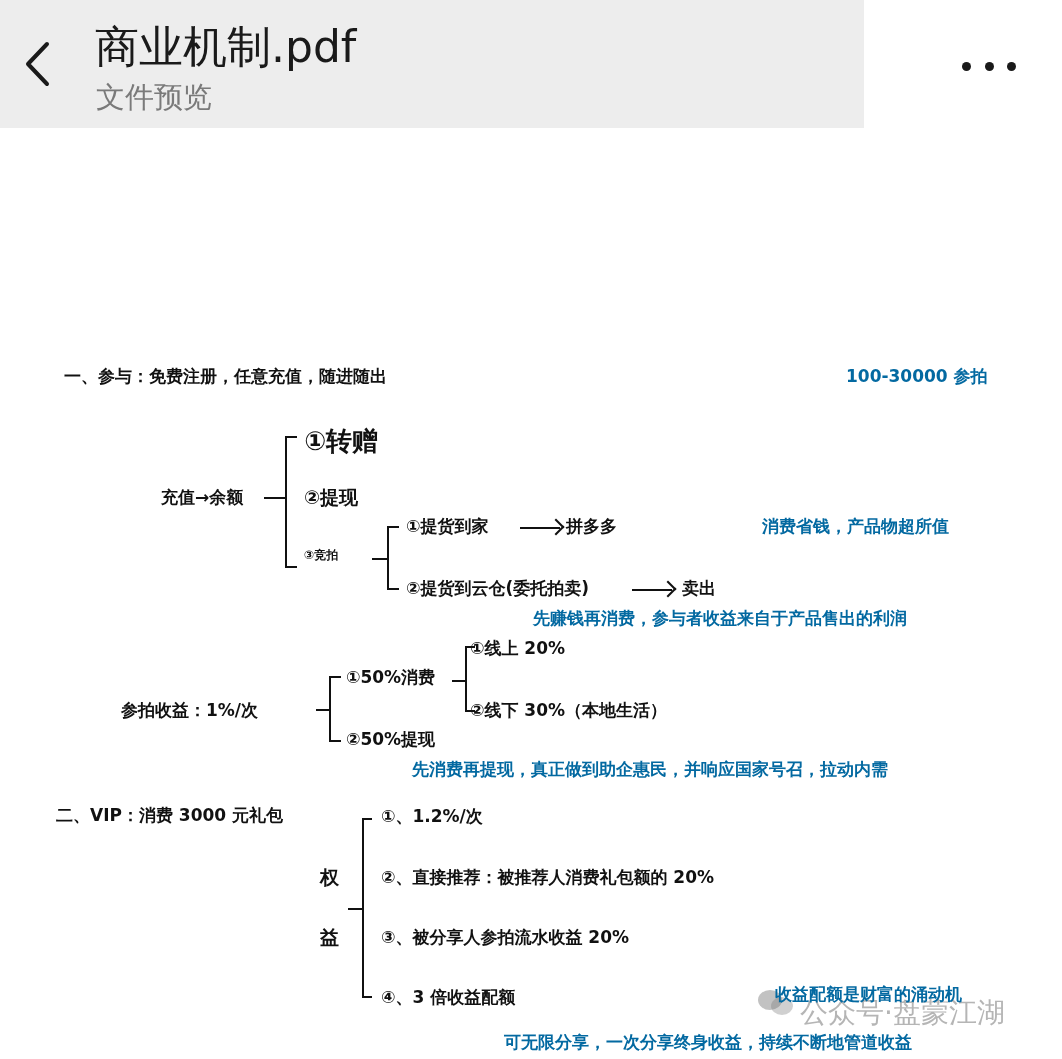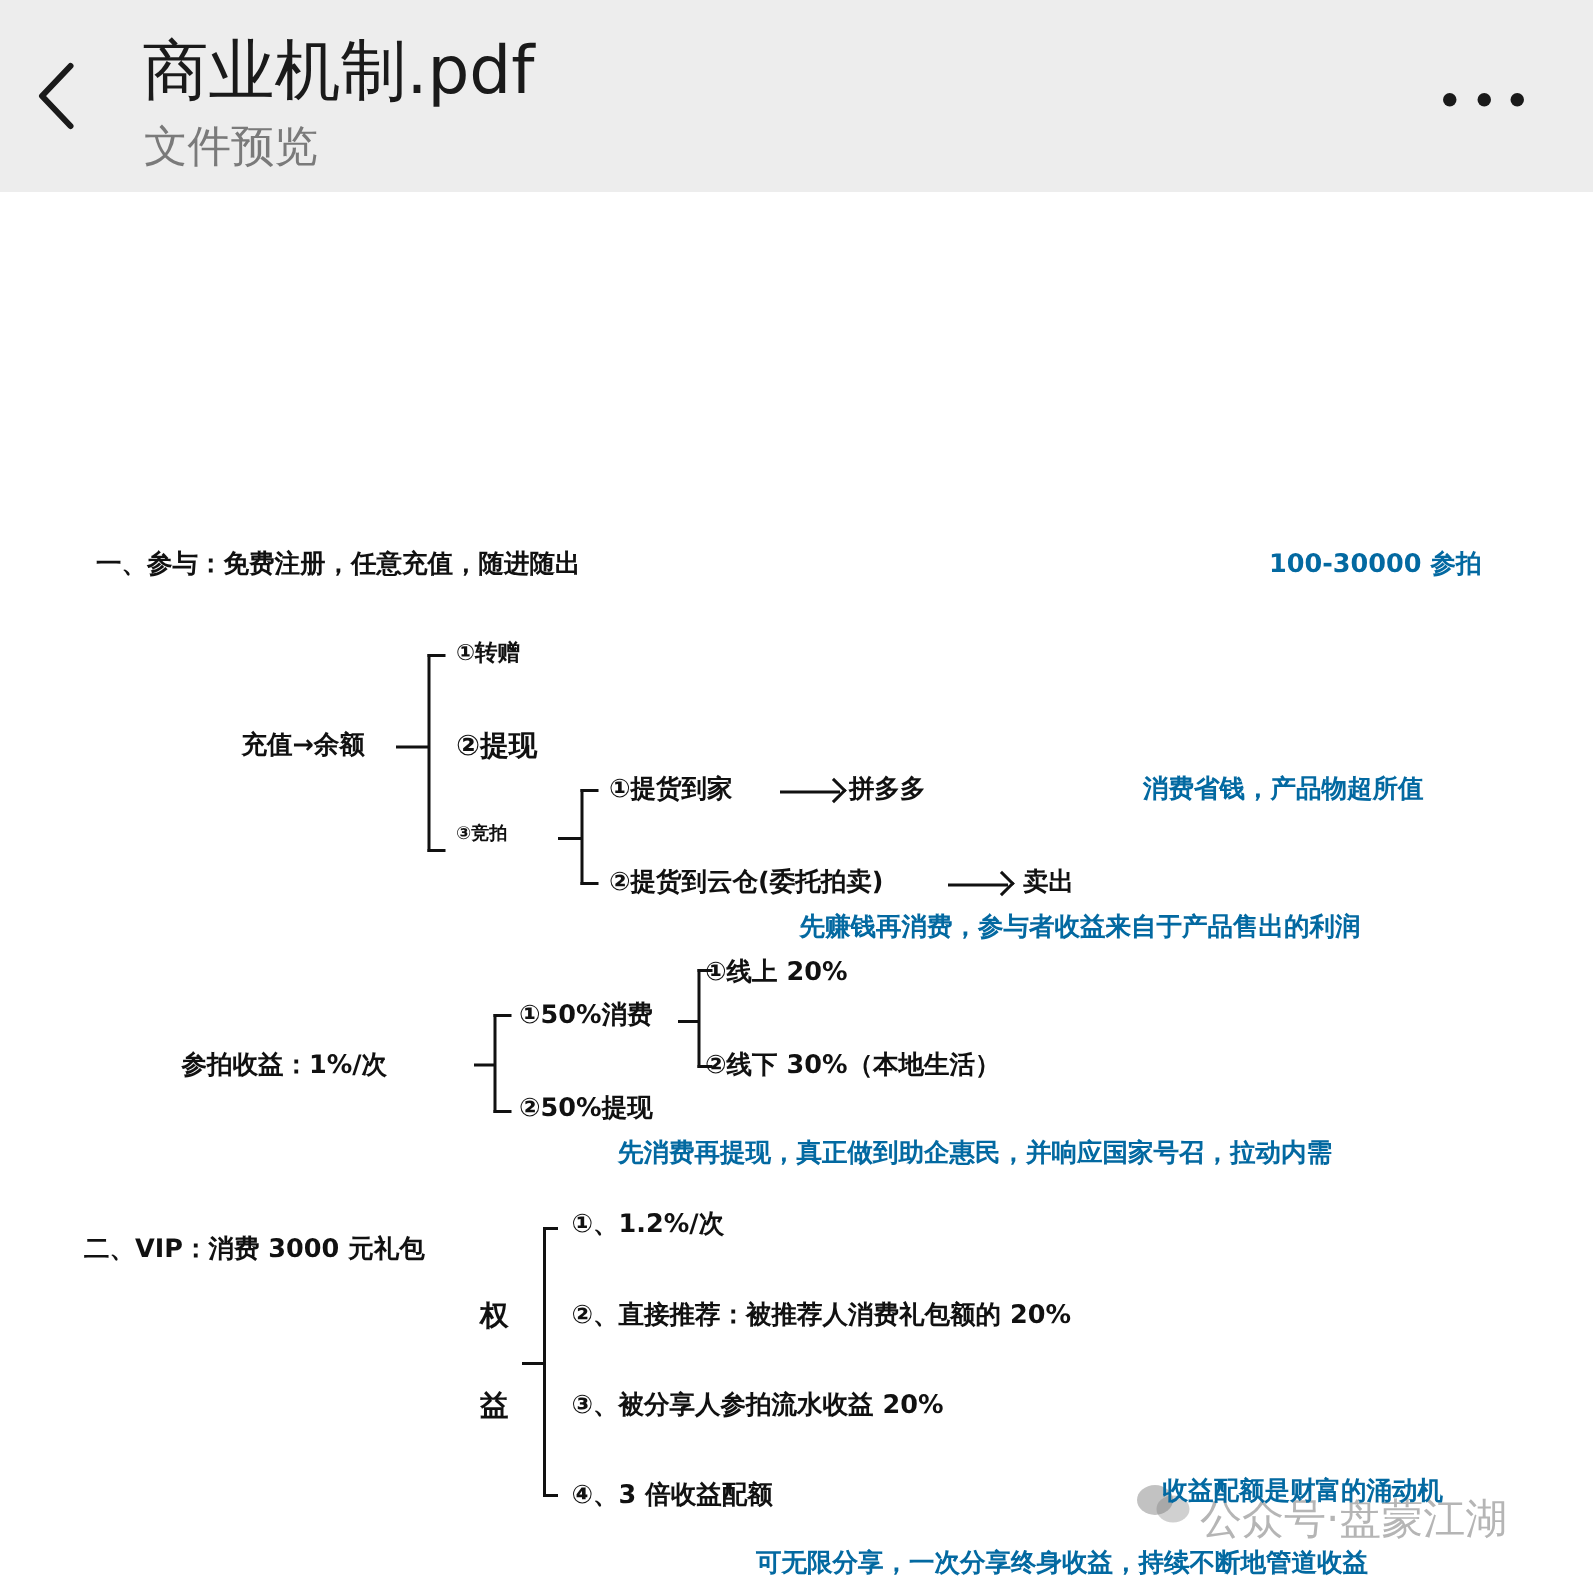--- a/index.html
+++ b/index.html
@@ -1,19 +1,19 @@
 <!DOCTYPE html>
 <html><head>
 <meta charset="utf-8">
 <style>
   * { box-sizing: border-box; margin: 0; padding: 0; }
   html, body { width: 1062px; height: 1059px; overflow: hidden; background: #ffffff; }
   body { position: relative; font-family: "DejaVu Sans", "Liberation Sans", sans-serif; color: #111; }
 
-  .topbar { position: absolute; left: 0; top: 0; width: 1062px; height: 128px; background: #ededed; }
+  .topbar { position: absolute; left: 0; top: 0; width: 864px; height: 128px; background: #ededed; }
   .back-btn { position: absolute; left: 14px; top: 32px; width: 50px; height: 64px; cursor: pointer; }
   .title { position: absolute; left: 95px; top: 18px; font-size: 44px; color: #1a1a1a; font-family: "DejaVu Sans", sans-serif; font-weight: 400; letter-spacing: 0px; }
   .subtitle { position: absolute; left: 96px; top: 78px; font-size: 29px; color: #7a7a7a; font-family: "DejaVu Sans", sans-serif; }
   .more-btn { position: absolute; left: 958px; top: 52px; width: 62px; height: 28px; cursor: pointer; display: flex; align-items: center; justify-content: space-between; padding: 0 4px; }
   .more-btn span { display: block; width: 9px; height: 9px; border-radius: 50%; background: #1a1a1a; }
 
   .doc { position: absolute; left: 0; top: 128px; width: 1062px; height: 931px; background: #fff; }
   .t { position: absolute; white-space: nowrap; font-family: "DejaVu Sans", sans-serif; font-weight: bold; font-size: 17px; color: #111; line-height: 1; }
   .red { color: #0369a1; }
   .doc-title { position: absolute; left: 0; width: 1062px; text-align: center; top: 157px; font-size: 28px; font-family: "DejaVu Serif", serif; font-weight: bold; color: #111; }
@@ -46,21 +46,21 @@
 </div>
 
 <div class="doc">
 
   <div class="t" style="left:64px; top:240px;">一、参与：免费注册，任意充值，随进随出</div>
   <div class="t red" style="left:846px; top:240px;">100-30000 参拍</div>
 
   <div class="t" style="left:161px; top:361px;">充值→余额</div>
   <div class="line" style="left:264px; top:369px; width:22px; height:2px;"></div>
   <div class="brk" style="left:285px; top:308px; width:12px; height:132px;"></div>
-  <div class="t" style="left:304px; top:300px; font-size:15px;">①转赠</div>
+  <div class="t" style="left:304px; top:300px; font-size:26px;">①转赠</div>
   <div class="t" style="left:304px; top:360px; font-size:19px;">②提现</div>
   <div class="t" style="left:304px; top:421px; font-size:12px;">③竞拍</div>
 
   <div class="line" style="left:372px; top:430px; width:16px; height:2px;"></div>
   <div class="brk" style="left:387px; top:398px; width:12px; height:64px;"></div>
   <div class="t" style="left:406px; top:390px;">①提货到家</div>
   <div class="arrow" style="left:520px; top:399px; width:40px;"></div>
   <div class="t" style="left:566px; top:390px;">拼多多</div>
   <div class="t red" style="left:762px; top:390px;">消费省钱，产品物超所值</div>
 
@@ -73,21 +73,21 @@
   <div class="line" style="left:316px; top:581px; width:14px; height:2px;"></div>
   <div class="brk" style="left:329px; top:548px; width:12px; height:66px;"></div>
   <div class="t" style="left:346px; top:541px;">①50%消费</div>
   <div class="t" style="left:346px; top:603px;">②50%提现</div>
   <div class="line" style="left:452px; top:552px; width:14px; height:2px;"></div>
   <div class="brk" style="left:465px; top:518px; width:10px; height:66px;"></div>
   <div class="t" style="left:470px; top:512px;">①线上 20%</div>
   <div class="t" style="left:470px; top:574px;">②线下 30%（本地生活）</div>
   <div class="t red" style="left:412px; top:633px;">先消费再提现，真正做到助企惠民，并响应国家号召，拉动内需</div>
 
-  <div class="t" style="left:56px; top:697px;">二、VIP：消费 3000 元礼包</div>
+  <div class="t" style="left:56px; top:679px;">二、VIP：消费 3000 元礼包</div>
   <div class="brk" style="left:362px; top:690px; width:10px; height:180px;"></div>
   <div class="line" style="left:348px; top:780px; width:16px; height:2px;"></div>
   <div class="t" style="left:320px; top:740px; font-size:19px;">权</div>
   <div class="t" style="left:320px; top:800px; font-size:19px;">益</div>
 
   <div class="t" style="left:381px; top:680px;">①、1.2%/次</div>
   <div class="t" style="left:381px; top:741px;">②、直接推荐：被推荐人消费礼包额的 20%</div>
   <div class="t" style="left:381px; top:801px;">③、被分享人参拍流水收益 20%</div>
   <div class="t" style="left:381px; top:861px;">④、3 倍收益配额</div>
 

